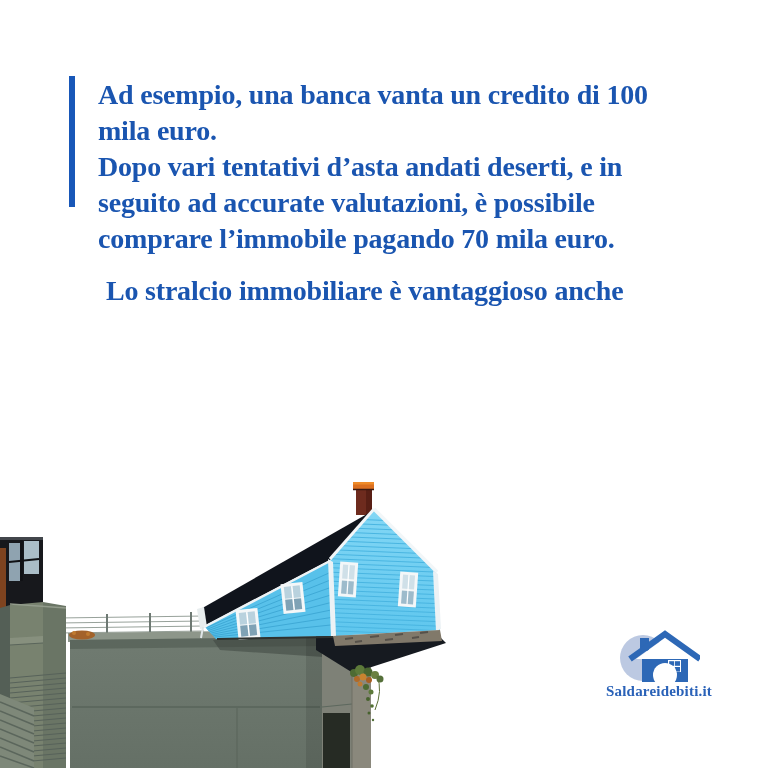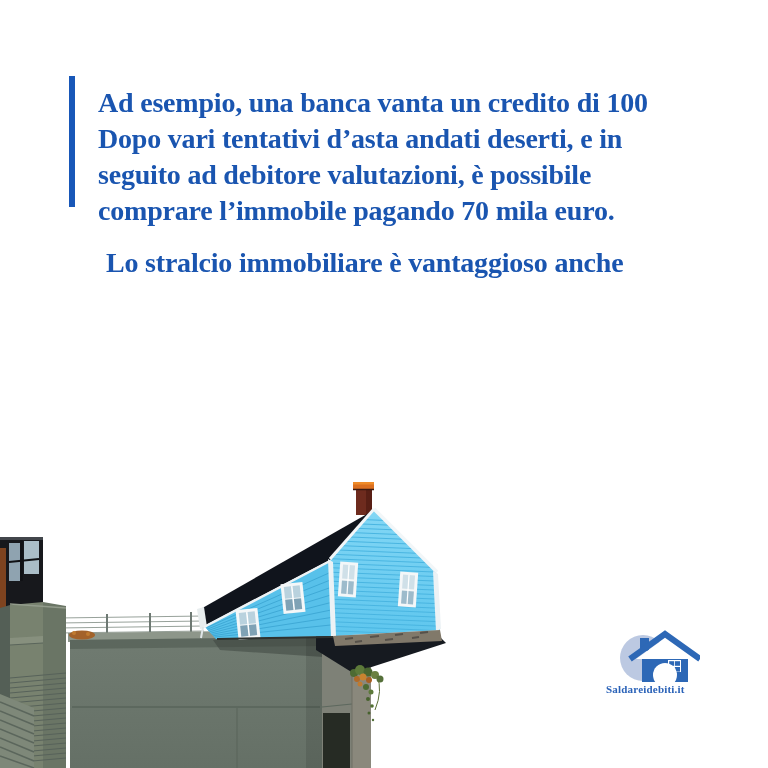--- a/index.html
+++ b/index.html
@@ -2,40 +2,41 @@
 <html><head>
 <meta charset="utf-8">
 <style>
   html,body{margin:0;padding:0;background:#e8e8e8;}
   .canvas{position:relative;width:768px;height:768px;background:#ffffff;overflow:hidden;
           font-family:"Liberation Serif",serif;}
   .accent-bar{position:absolute;left:69px;top:76px;width:6px;height:131px;background:#1857b8;}
   .quote{position:absolute;left:98px;top:69px;}
   .quote .line{font-weight:700;font-size:28px;line-height:36px;letter-spacing:-0.2px;
                color:#1a55b0;white-space:nowrap;}
-  .para1{margin:16px 0 16px 0;}
+  .para1{margin:8px 0 16px 0;}
   .para2{margin:8px;}
   .photo{position:absolute;left:0;top:480px;}
   .logo{position:absolute;left:616px;top:628px;width:84px;}
-  .logo-text{position:absolute;left:606px;top:683px;width:104px;text-align:left;
-             font-weight:700;font-size:11px;letter-spacing:0.2px;color:#2a62b8;
+  .logo-text{position:absolute;left:606px;top:683px;width:104px;text-align:center;
+             font-weight:700;font-size:15px;letter-spacing:0.2px;color:#2a62b8;
              font-family:"Liberation Serif",serif;}
 </style>
 </head>
 <body>
 
 <div class="canvas">
 
   <div class="accent-bar"></div>
 
   <div class="quote">
     <div class="para1">
       <div class="line">Ad esempio, una banca vanta un credito di 100</div>
+      <div class="line">mila euro.</div>
       <div class="line">Dopo vari tentativi d’asta andati deserti, e in</div>
-      <div class="line">seguito ad debitore valutazioni, è possibile</div>
+      <div class="line">seguito ad accurate valutazioni, è possibile</div>
       <div class="line">comprare l’immobile pagando 70 mila euro.</div>
     </div>
     <div class="para2">
       <div class="line">Lo stralcio immobiliare è vantaggioso anche</div>
     </div>
   </div>
 
   <svg class="photo" width="460" height="288" viewBox="0 0 460 288">
     <defs>
       <linearGradient id="gg" x1="0" y1="0" x2="0" y2="1">

